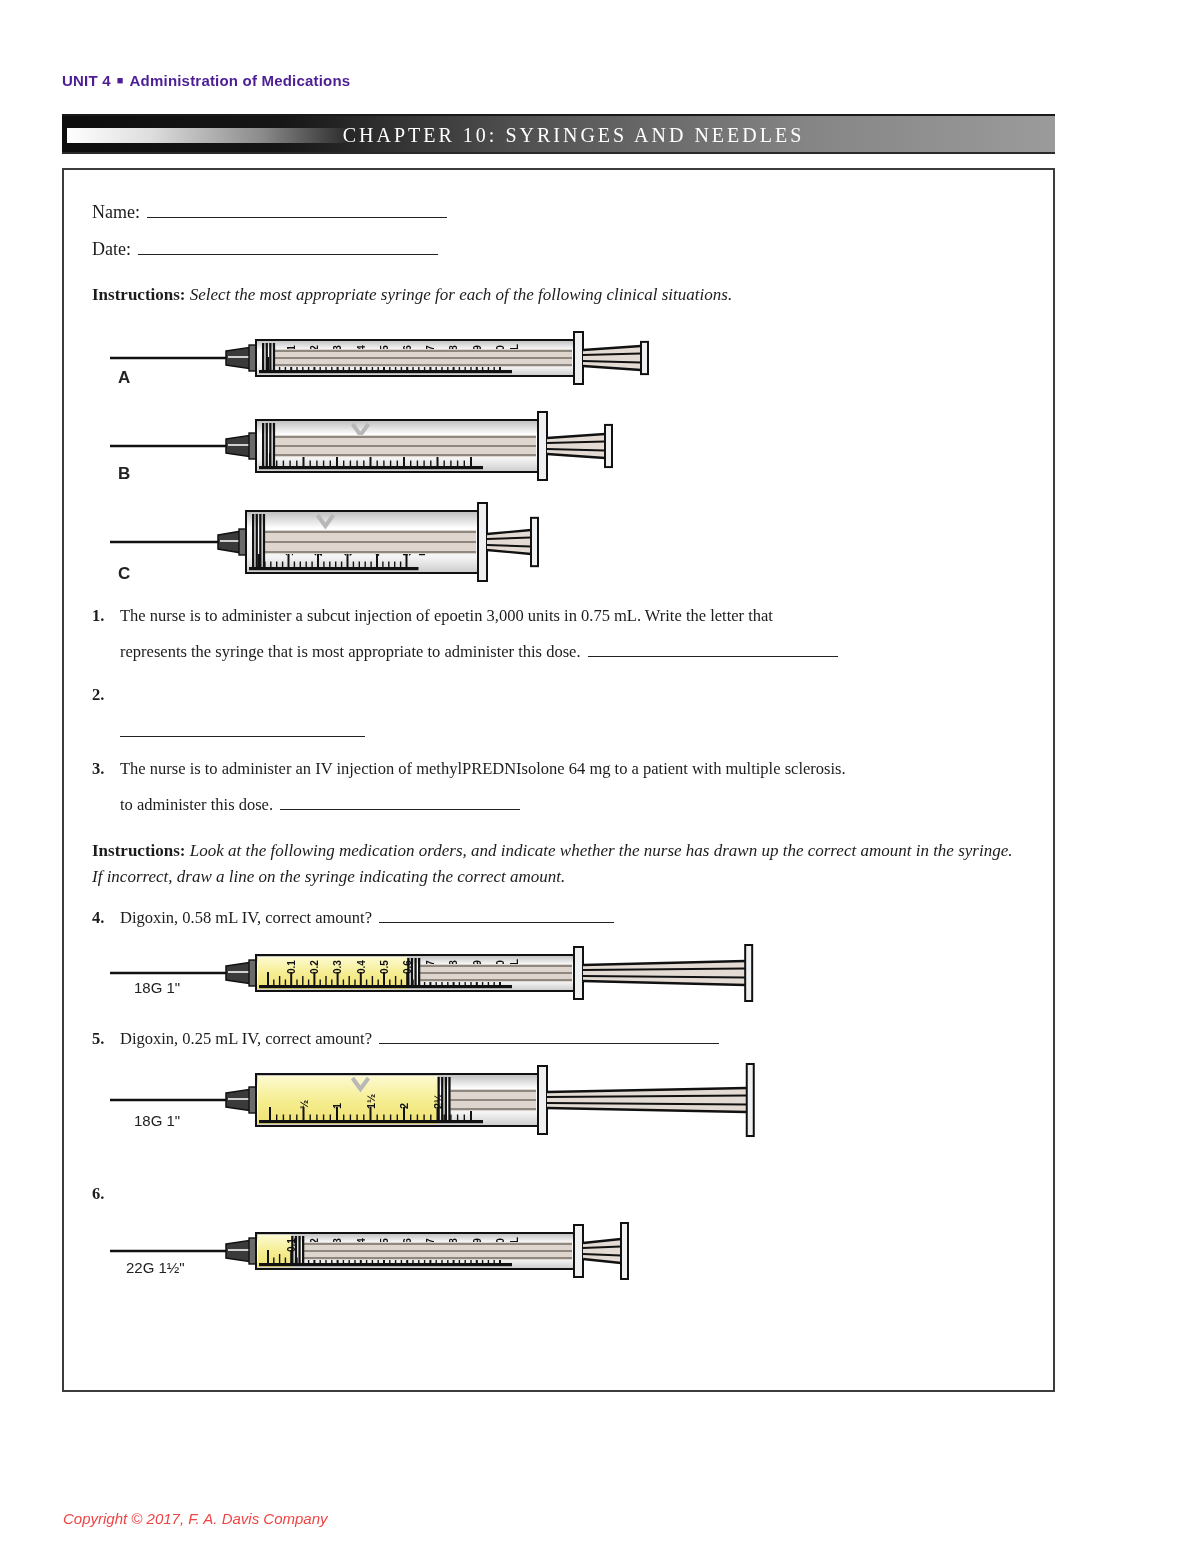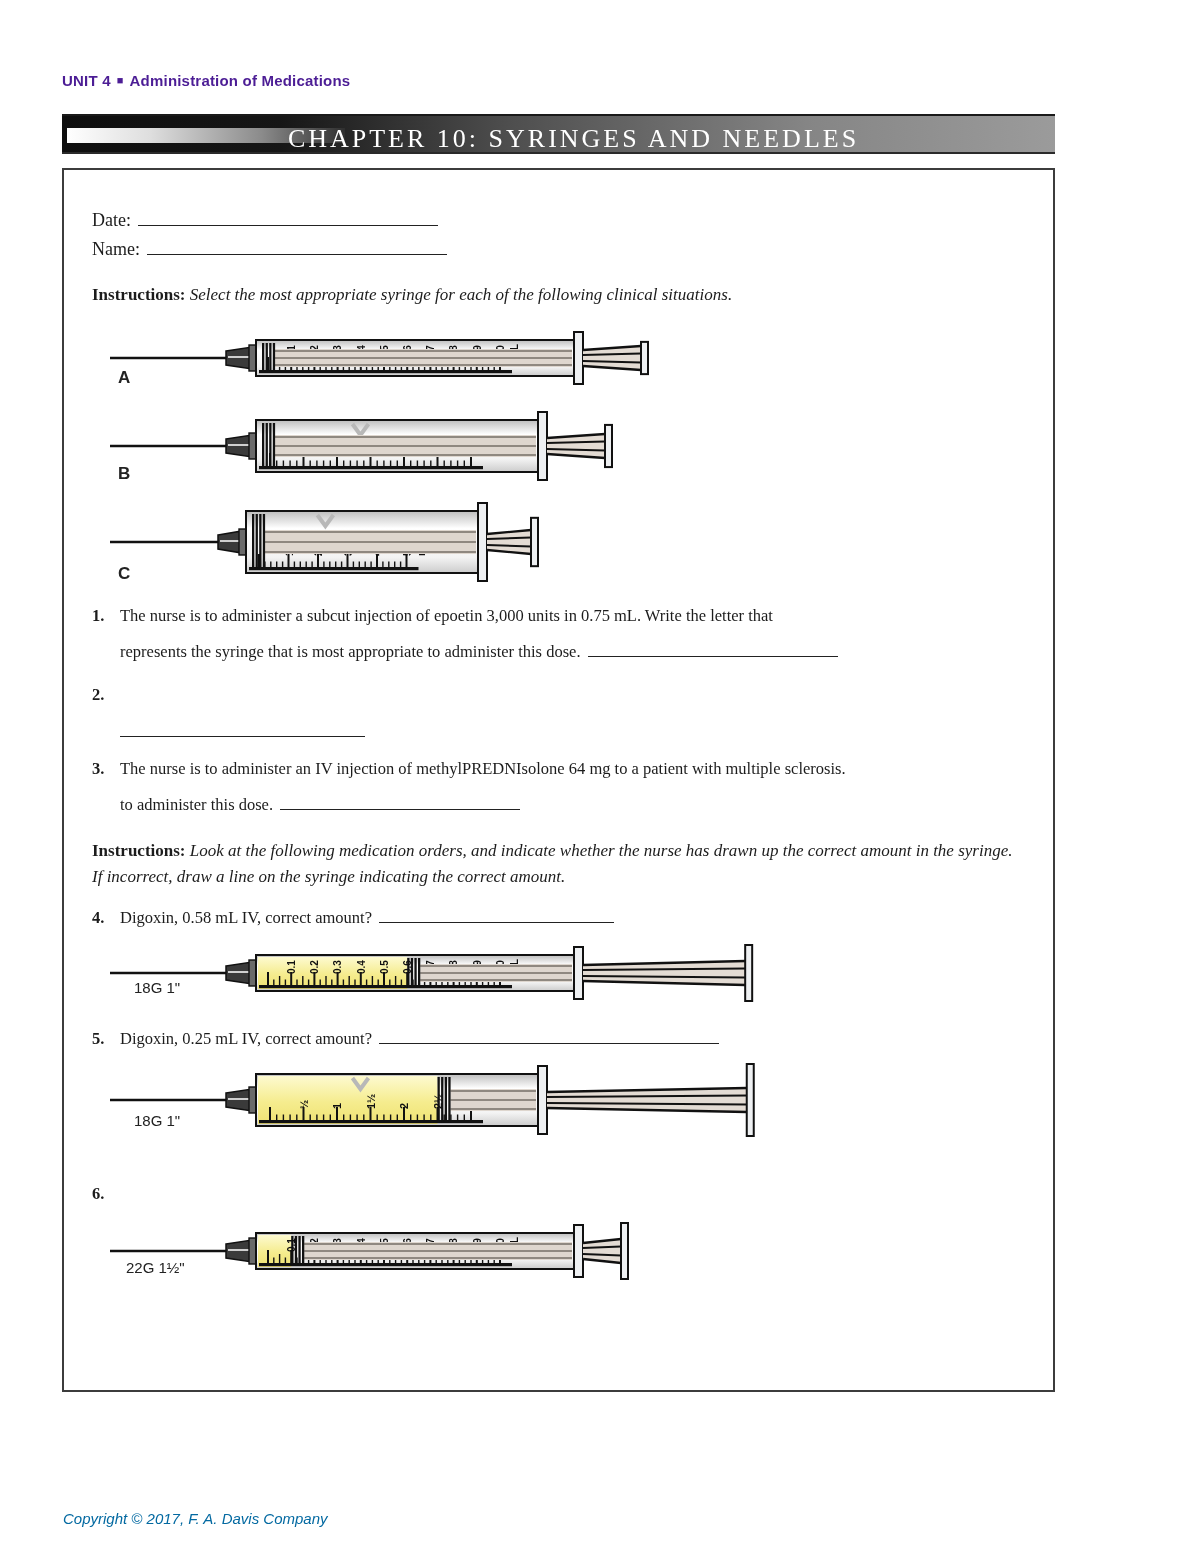--- a/index.html
+++ b/index.html
@@ -7,64 +7,64 @@
         font-family:"Liberation Serif",serif;color:#1c1c1c;overflow:hidden;}
   .unit-header{position:absolute;left:62px;top:72px;font-family:"Liberation Sans",sans-serif;
         font-weight:bold;font-size:15px;color:#4c1d95;letter-spacing:.2px;}
   .unit-header .bullet{font-size:11px;position:relative;top:-2px;padding:0 6px;}
   .banner{position:absolute;left:62px;top:114px;width:993px;height:40px;
         background:linear-gradient(90deg,#0e0e0e 0%,#161616 22%,#4e4e4e 45%,#858585 75%,#9b9b9b 100%);
         border-top:2px solid #1a1a1a;border-bottom:2px solid #2a2a2a;box-sizing:border-box;}
   .banner-fade{position:absolute;left:5px;top:12px;width:278px;height:15px;
         background:linear-gradient(90deg,#ffffff 0%,#dedede 30%,#8b8b8b 70%,#2f2f2f 100%);}
   .banner-title{position:absolute;left:0;right:0;top:8px;text-align:center;color:#ffffff;
-        font-family:"Liberation Serif",serif;font-size:26px;letter-spacing:3px;font-weight:500;padding-left:30px;}
+        font-family:"Liberation Serif",serif;font-size:20px;letter-spacing:3px;font-weight:500;padding-left:30px;}
   .worksheet-box{position:absolute;left:62px;top:168px;width:993px;height:1224px;
         border:2px solid #3c3c3c;box-sizing:border-box;padding:24px 26px 0 28px;}
   .field-row{font-size:18px;margin-top:8px;}
   .field-row.second{margin-top:16px;}
   .blank{display:inline-block;border-bottom:1.7px solid #222;height:14px;vertical-align:baseline;margin-left:7px;}
   .w300{width:300px;} .w250{width:250px;} .w245{width:245px;} .w240{width:240px;}
   .w235{width:235px;} .w340{width:340px;}
   .instr{font-size:17px;margin:22px 0 0 0;max-width:950px;line-height:26px;}
   .instr b{font-style:normal;}
   .instr i{font-style:italic;}
   .syr{position:relative;}
   .syr-letter{position:absolute;font-family:"Liberation Sans",sans-serif;font-weight:bold;
         font-size:17px;color:#222;}
   .needle-label{position:absolute;font-family:"Liberation Sans",sans-serif;
         font-size:15px;color:#222;}
   .question{display:flex;font-size:16.5px;margin-top:14px;line-height:27px;}
   .qnum{width:28px;flex:0 0 28px;font-weight:bold;}
   .qline.sp{margin-top:9px;}
   .blank-line{margin:14px 0 0 28px;}
   .copyright{position:absolute;left:63px;top:1510px;font-family:"Liberation Sans",sans-serif;
-        font-style:italic;font-size:15px;color:#0369a1;}
+        font-style:italic;font-size:15px;color:#ef4444;}
 </style>
 </head>
 <body>
 
 <div class="page">
 
   <div class="unit-header">
     <span>UNIT 4</span><span class="bullet">■</span><span>Administration of Medications</span>
   </div>
 
   <div class="banner">
     <div class="banner-fade"></div>
     <div class="banner-title">CHAPTER 10: SYRINGES AND NEEDLES</div>
   </div>
 
   <div class="worksheet-box">
 
+    <div class="field-row">
+      <span>Name:</span><span class="blank w300"></span>
+    </div>
     <div class="field-row second">
       <span>Date:</span><span class="blank w300"></span>
-    </div>
-    <div class="field-row">
-      <span>Name:</span><span class="blank w300"></span>
     </div>
 
     <p class="instr"><b>Instructions:</b> <i>Select the most appropriate syringe for each of the following clinical situations.</i></p>
 
     <div class="syr" style="margin:12px 0 0 14px;height:80px;">
       <div><svg width="700" height="80" viewBox="0 0 700 80" xmlns="http://www.w3.org/2000/svg">
             <defs>
               <linearGradient id="bg0" x1="0" y1="0" x2="0" y2="1">
                 <stop offset="0" stop-color="#bdbdbd"></stop>
                 <stop offset="0.28" stop-color="#ffffff"></stop>

